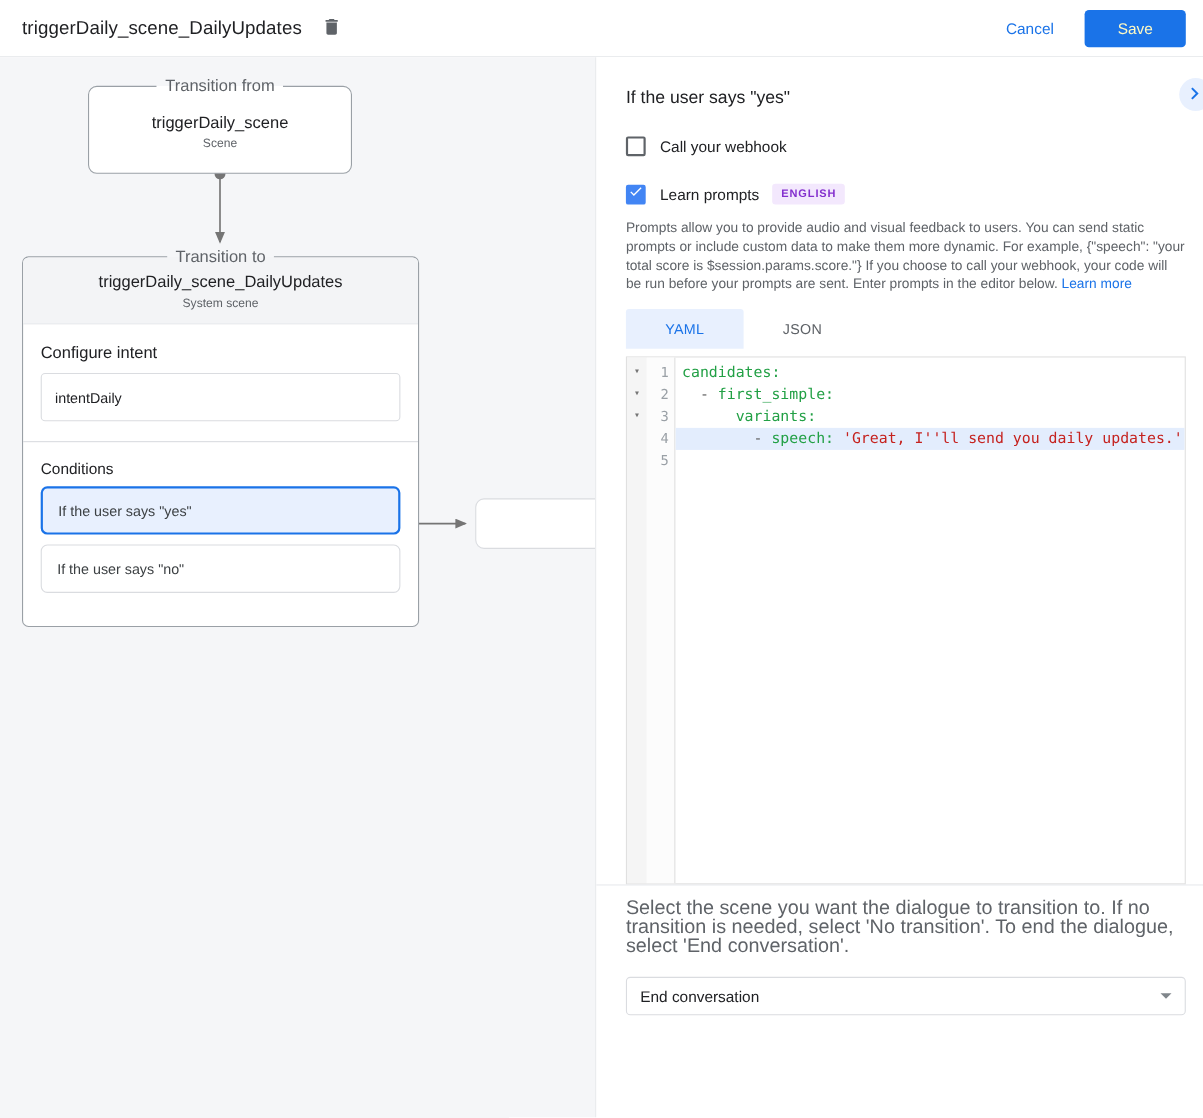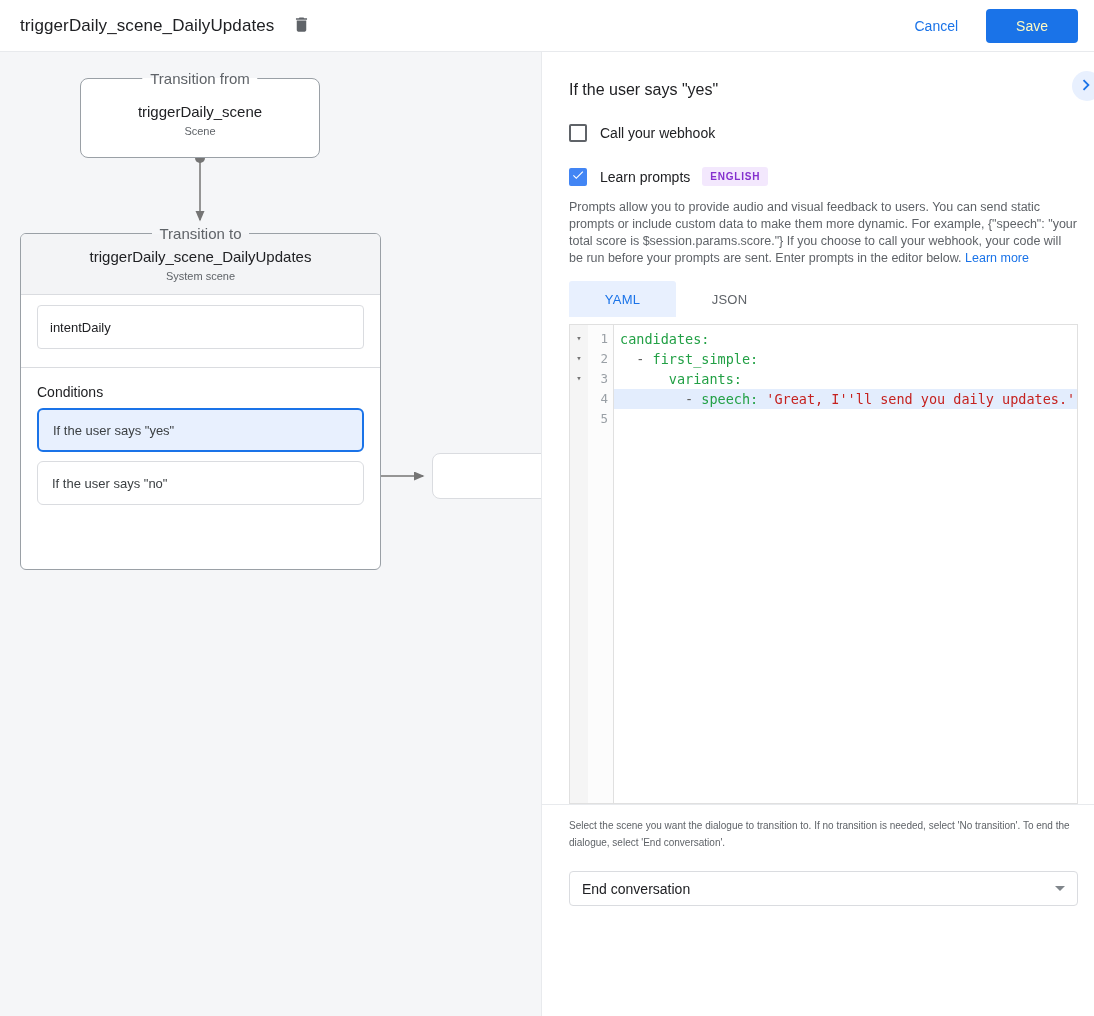--- a/index.html
+++ b/index.html
@@ -86,21 +86,21 @@
   .tk-plain { color:#202124; }
   .tk-string { color:#c5221f; }
 
   .insert-row { display:flex; align-items:center; margin-top:15px; padding-bottom:21px; }
   .insert-label { font-size:14px; color:#202124; margin-right:13px; }
   .pill { border:1px solid #747775; background:#fff; border-radius:16px; padding:6px 17px;
     font-size:13px; color:#3c4043; font-family:inherit; margin-right:8px; cursor:pointer; }
 
   .rp-divider { border-top:1px solid #e8eaed; }
   .tr-heading { font-size:16px; color:#202124; padding-top:29px; }
-  .tr-desc { margin-top:12px; font-size:10px; line-height:17px; color:#5f6368; max-width:512px; }
+  .tr-desc { margin-top:12px; font-size:18px; line-height:17px; color:#5f6368; max-width:512px; }
   .tr-select { margin-top:20px; max-width:512px; height:35px; border:1px solid #dadce0; border-radius:4px;
     display:flex; align-items:center; padding:0 12px; font-size:14px; color:#202124; cursor:pointer; background:#fff; }
   .tr-select-value { flex:1; }
   .caret-down { width:0; height:0; border-left:5px solid transparent; border-right:5px solid transparent;
     border-top:5px solid #80868b; }
 </style>
 </head>
 <body>
 
 <div class="app-header">
@@ -139,20 +139,21 @@
       <div class="dg-node-sub">Scene</div>
     </div>
 
     <div class="dg-box to-box">
       <span class="dg-legend">Transition to</span>
       <div class="to-head">
         <div class="dg-node-title">triggerDaily_scene_DailyUpdates</div>
         <div class="dg-node-sub">System scene</div>
       </div>
       <div class="to-body">
+        <div class="section-label">Configure intent</div>
         <input class="intent-input" type="text" value="intentDaily" style="">
         <div class="to-divider"></div>
         <div class="cond-label">Conditions</div>
         <div class="cond-item first selected">
           <span>If the user says "yes"</span>
         </div>
         <div class="cond-item second">
           <span>If the user says "no"</span>
         </div>
       </div>

